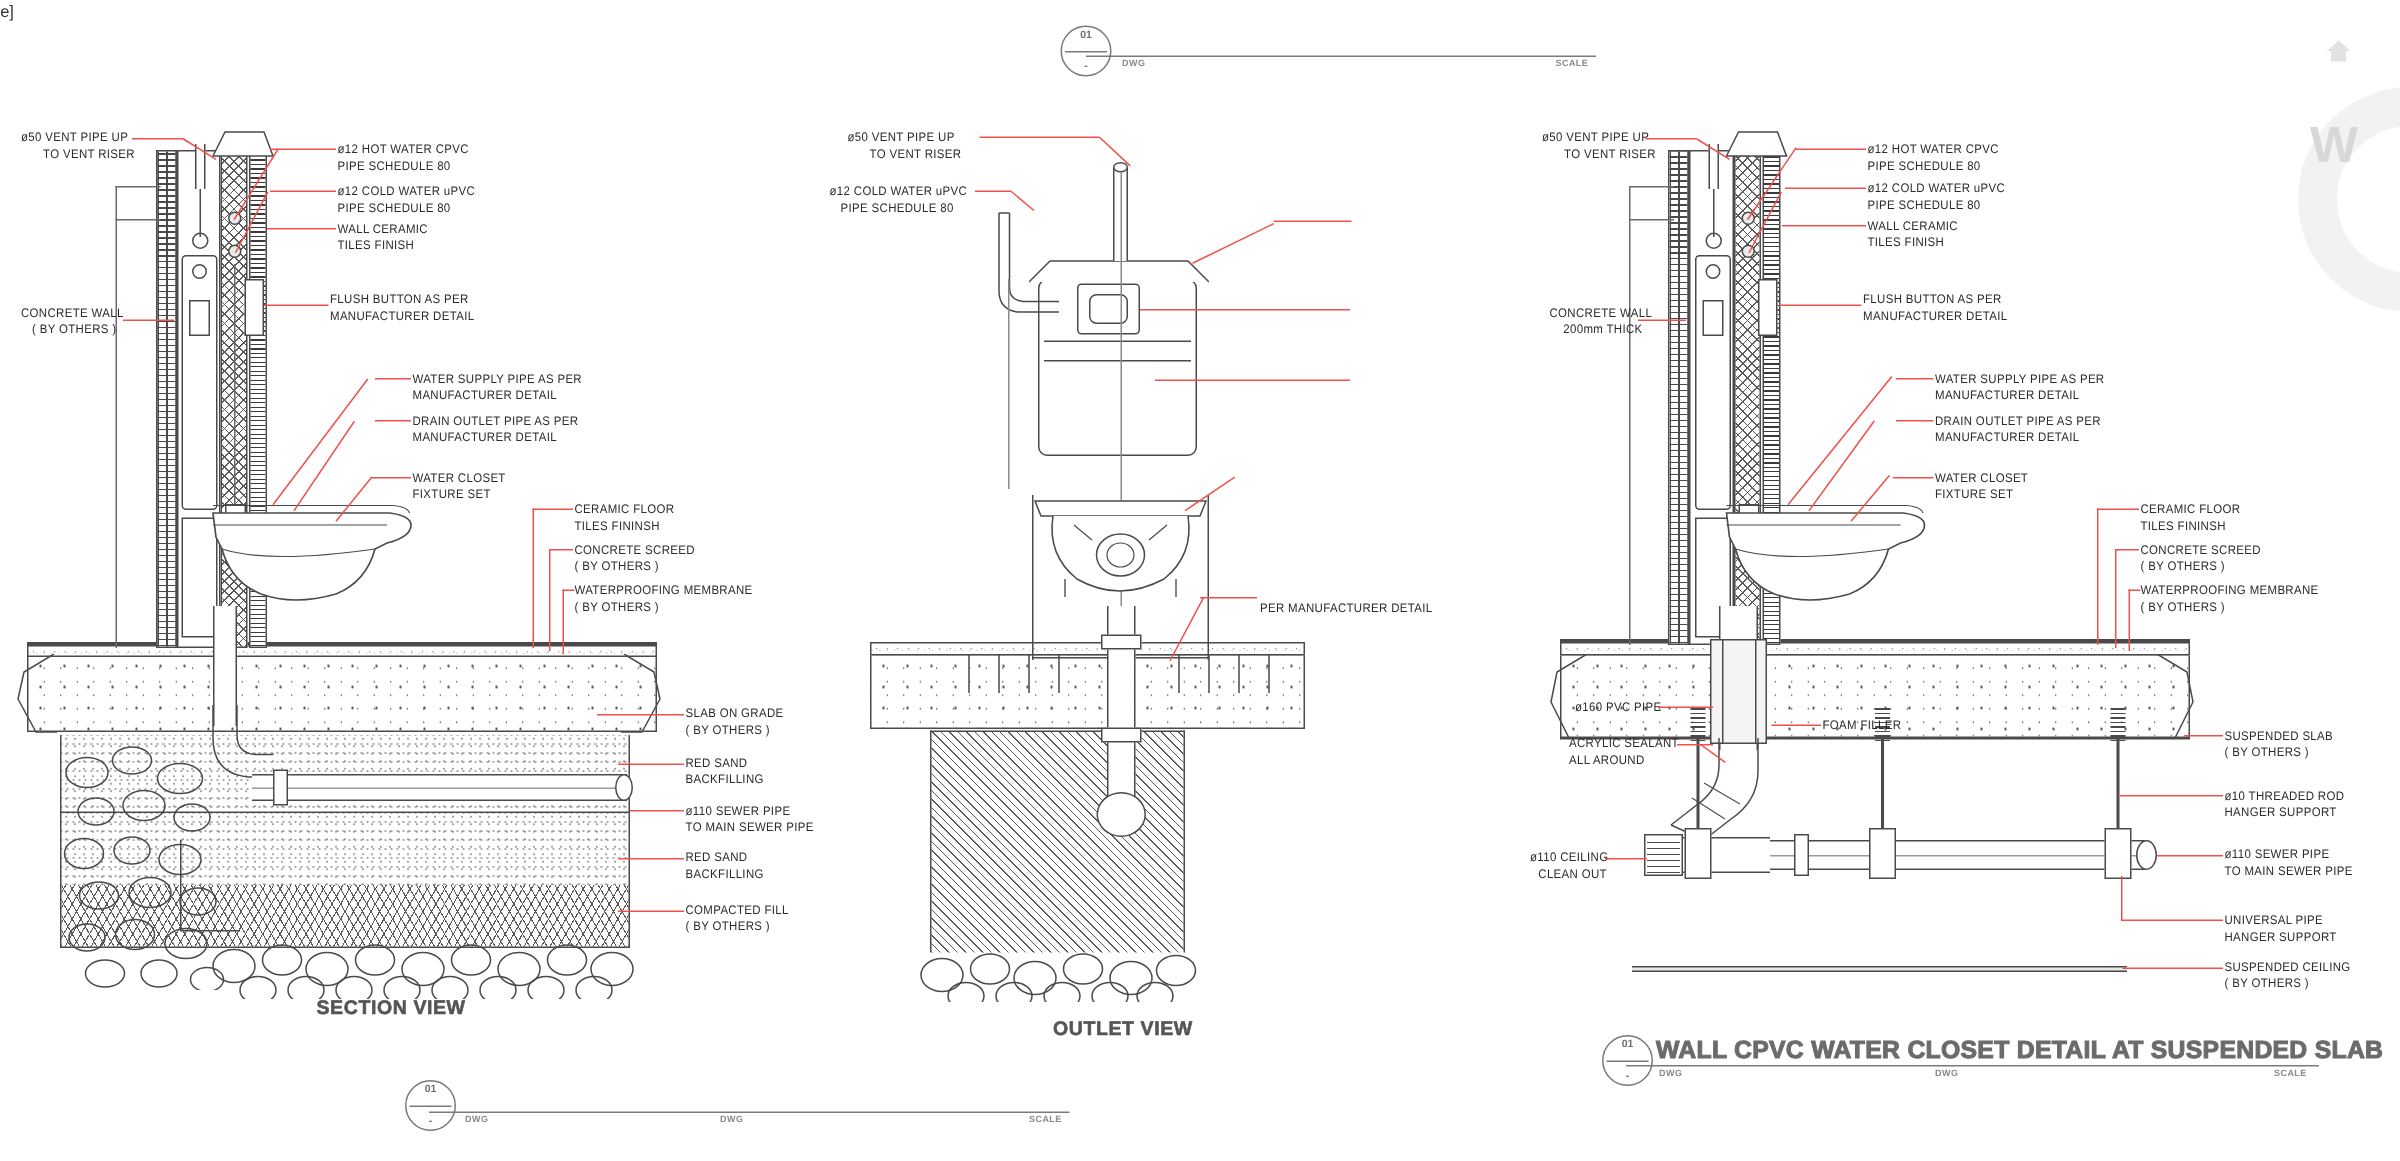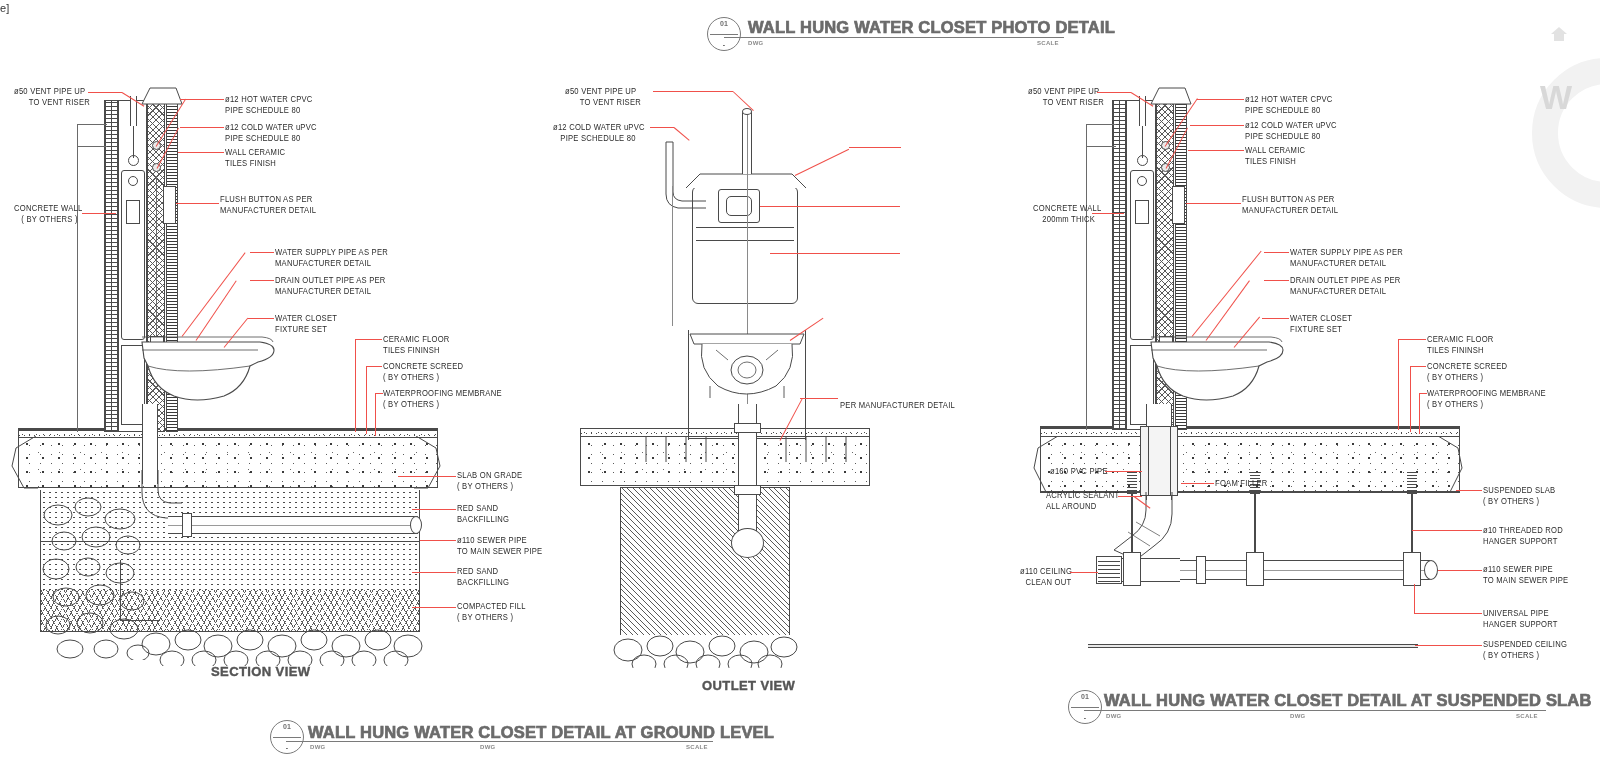--- a/index.html
+++ b/index.html
@@ -190,21 +190,20 @@
   <div class="wm" style="left:1540px; top:78px; font-size:34px;">W</div>
   <svg class="wm" style="left:1550px; top:26px;" width="18" height="16" viewBox="0 0 18 16">
     <path d="M9 1 L17 8 L14 8 L14 15 L4 15 L4 8 L1 8 Z" fill="#e2e2e2"></path>
   </svg>
 
   <div class="bubble" style="left:707px; top:17px;">
     <div class="bnum">01</div>
     <div class="bdiv"></div>
     <div class="bden">-</div>
   </div>
-  <div class="ttl-text" style="left:748px; top:18px;">WALL HUNG WATER CLOSET PHOTO DETAIL</div>
   <div class="ttl-rule" style="left:724px; top:37px; width:340px;"></div>
   <div class="ttl-sub" style="left:748px; top:40px;">DWG</div>
   <div class="ttl-sub" style="left:1037px; top:40px;">SCALE</div>
 
   <div>
 
     <div class="hatch-sand" style="position:absolute; left:40px; top:490px; width:380px; height:52px; border:1px solid #4a4a4a; border-top:none;"></div>
     <div class="hatch-sand" style="position:absolute; left:40px; top:542px; width:380px; height:48px; border-left:1px solid #4a4a4a; border-right:1px solid #4a4a4a;"></div>
     <div class="hatch-grav" style="position:absolute; left:40px; top:590px; width:380px; height:42px; border:1px solid #4a4a4a; border-top:none;"></div>
 
@@ -478,21 +477,20 @@
     <div class="ldr-d" style="left:790px; top:340px; width:40px; transform:rotate(-34deg);"></div>
 
     <div class="viewname" style="left:702px; top:678px;">OUTLET VIEW</div>
   </div>
 
   <div class="bubble" style="left:270px; top:720px;">
     <div class="bnum">01</div>
     <div class="bdiv"></div>
     <div class="bden">-</div>
   </div>
-  <div class="ttl-text" style="left:308px; top:723px;">WALL HUNG WATER CLOSET DETAIL AT GROUND LEVEL</div>
   <div class="ttl-rule" style="left:286px; top:741px; width:427px;"></div>
   <div class="ttl-sub" style="left:310px; top:744px;">DWG</div>
   <div class="ttl-sub" style="left:480px; top:744px;">DWG</div>
   <div class="ttl-sub" style="left:686px; top:744px;">SCALE</div>
 
   <div>
 
     <div class="hatch-conc" style="position:absolute; left:1040px; top:436px; width:420px; height:56px; border:1px solid #4a4a4a;"></div>
     <div class="hatch-dots" style="position:absolute; left:1040px; top:428px; width:420px; height:9px; border:1px solid #4a4a4a;"></div>
     <div class="ln ln-h" style="left:1040px; top:426px; width:420px; height:2px; background:#4a4a4a;"></div>
@@ -643,19 +641,19 @@
 
     <div class="lbl" style="left:1483px; top:639px;"><span>SUSPENDED CEILING</span><br><span>( BY OTHERS )</span></div>
     <div class="ldr ldr-h" style="left:1415px; top:645px; width:67px;"></div>
   </div>
 
   <div class="bubble" style="left:1068px; top:690px;">
     <div class="bnum">01</div>
     <div class="bdiv"></div>
     <div class="bden">-</div>
   </div>
-  <div class="ttl-text" style="left:1104px; top:691px;">WALL HUNG WATER CLOSET DETAIL AT SUSPENDED SLAB</div>
+  <div class="ttl-text" style="left:1104px; top:691px;">WALL CPVC WATER CLOSET DETAIL AT SUSPENDED SLAB</div>
   <div class="ttl-rule" style="left:1084px; top:710px; width:462px;"></div>
   <div class="ttl-sub" style="left:1106px; top:713px;">DWG</div>
   <div class="ttl-sub" style="left:1290px; top:713px;">DWG</div>
   <div class="ttl-sub" style="left:1516px; top:713px;">SCALE</div>
 
 </div>
 
 </body></html>

